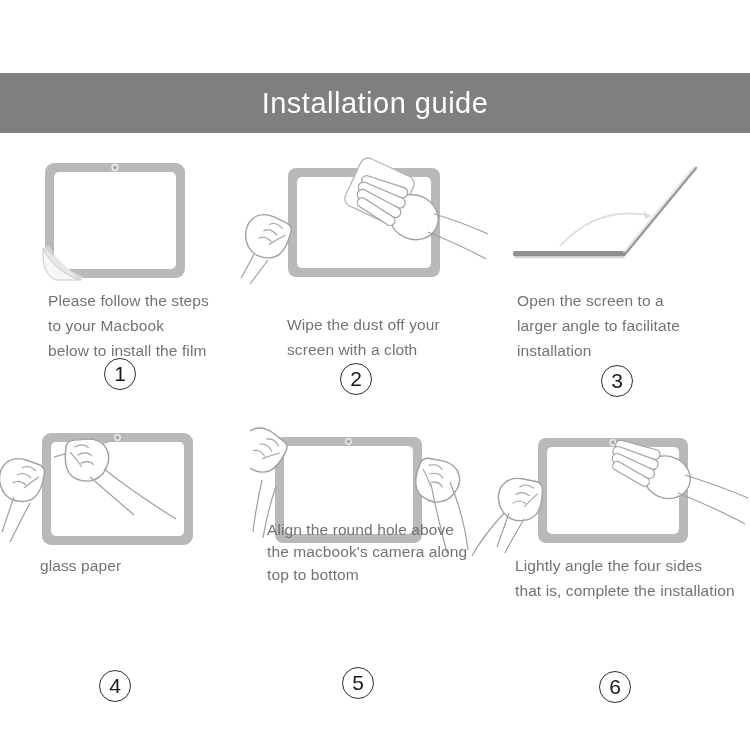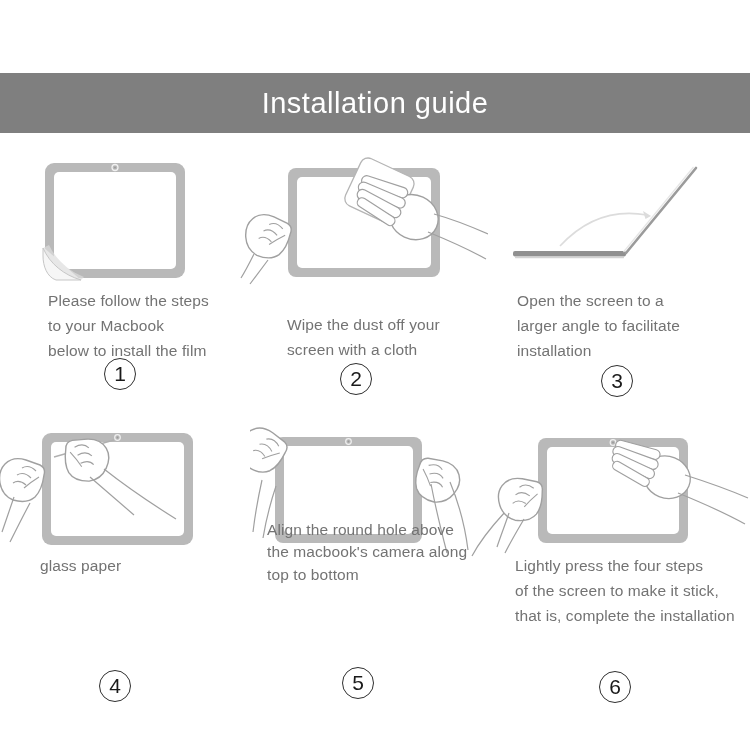--- a/index.html
+++ b/index.html
@@ -181,22 +181,21 @@
   </div>
   <div id="c4" class="caption">
     <div>glass paper</div>
   </div>
   <div id="c5" class="caption">
     <div>Align the round hole above</div>
     <div>the macbook's camera along</div>
     <div>top to bottom</div>
   </div>
   <div id="c6" class="caption">
-    <div>Lightly press the four steps</div>
-    <div>of the screen to make it stick,</div>
+    <div>Lightly angle the four sides</div>
     <div>that is, complete the installation</div>
   </div>
 
   <div id="b1" class="badge">1</div>
   <div id="b2" class="badge">2</div>
   <div id="b3" class="badge">3</div>
   <div id="b4" class="badge">4</div>
   <div id="b5" class="badge">5</div>
   <div id="b6" class="badge">6</div>
 

